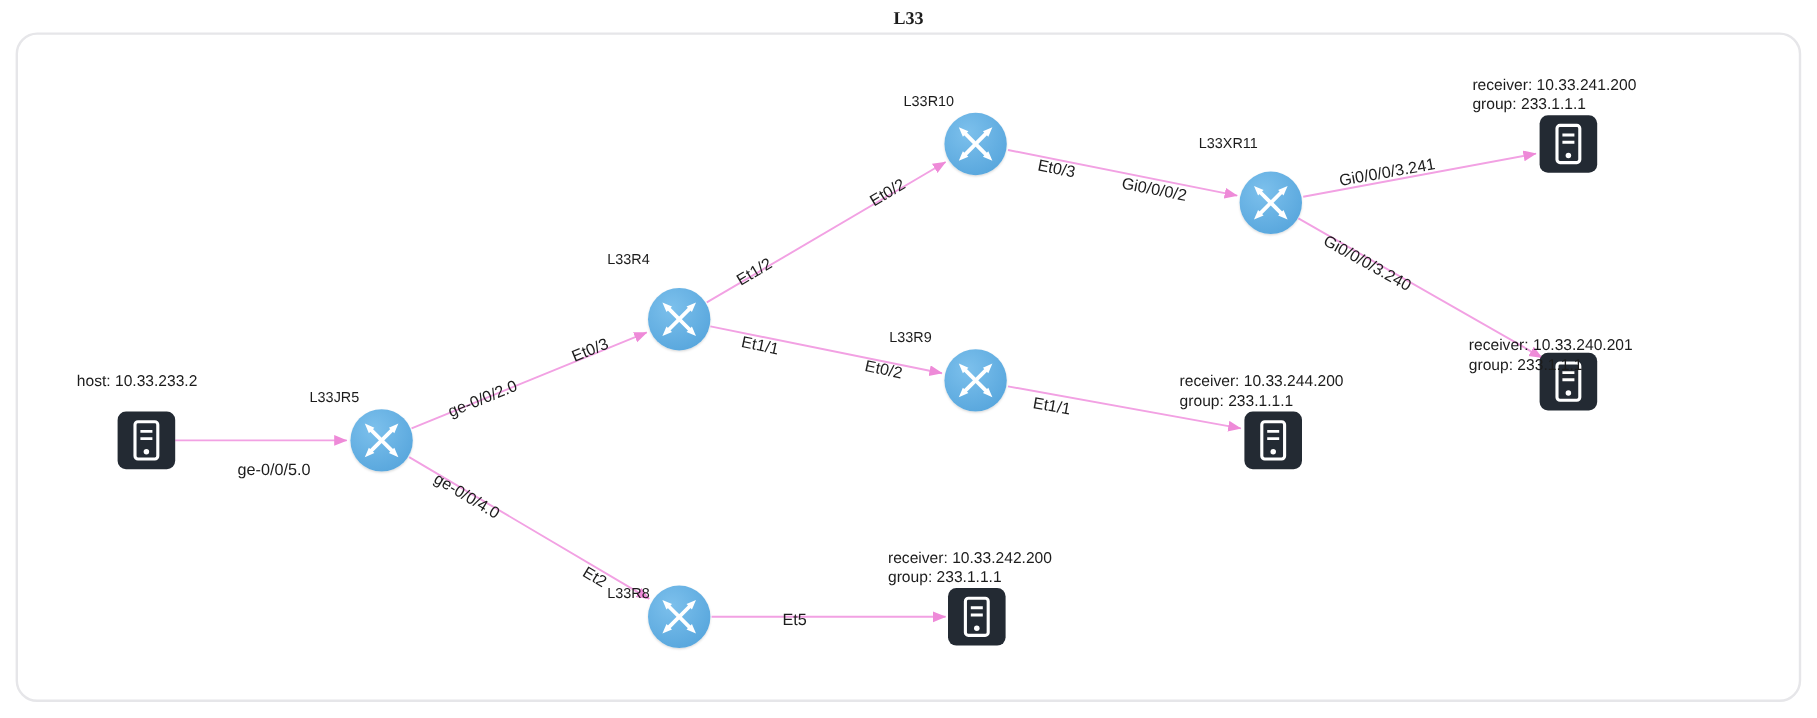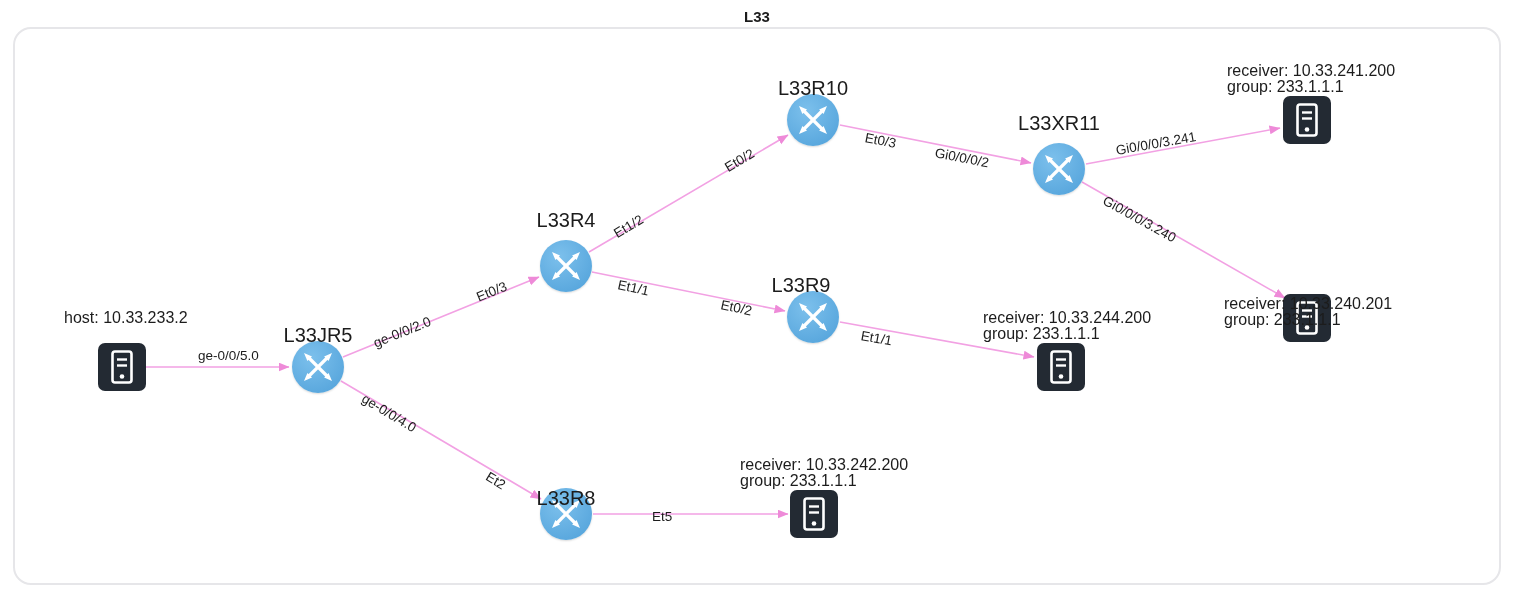--- a/index.html
+++ b/index.html
@@ -6,39 +6,39 @@
   .canvas{
     position:relative;width:1514px;height:598px;background:#fff;overflow:hidden;
     font-family:"Liberation Sans",sans-serif;color:var(--text,#1c1c1c);
   }
   .frame{
     position:absolute;left:13px;top:27px;right:13px;bottom:13px;
     border:2px solid var(--border,#e6e6e9);border-radius:18px;
   }
   .title{
     position:absolute;top:8px;left:0;right:0;margin:0 auto;width:fit-content;
-    background:#fff;padding:0 12px;font-size:15px;font-weight:bold;z-index:3;
+    background:#fff;padding:0 12px;font-size:15px;font-weight:bold;z-index:3;font-family:Liberation Serif, serif;
   }
   .edges{position:absolute;left:0;top:0;z-index:1;}
   .edges line{stroke:var(--edge,#f2a1e3);stroke-width:1.6;}
   .edges .ah{fill:var(--arrowhead,#ee8ad8);}
   .node{position:absolute;z-index:2;}
   .node .glyph{display:block;}
   .router{
     width:52px;height:52px;border-radius:50%;
     background:radial-gradient(circle at 38% 32%, var(--router-fill-light,#7cc0ec), var(--router-fill,#4fa0d9));
     box-shadow:0 1px 2px rgba(0,0,0,.15);
   }
   .router .glyph{width:52px;height:52px;}
   .server{
     width:48px;height:48px;border-radius:7px;background:var(--server-fill,#232a33);
   }
   .server .glyph{width:48px;height:48px;}
-  .nlabel{position:absolute;z-index:2;font-size:20px;text-align:center;white-space:nowrap;}
-  .rlabel{position:absolute;z-index:2;font-size:16px;line-height:15.5px;white-space:nowrap;}
+  .nlabel{position:absolute;z-index:2;font-size:12px;text-align:left;white-space:nowrap;}
+  .rlabel{position:absolute;z-index:2;font-size:13px;line-height:15.5px;white-space:nowrap;}
   .elabel{position:absolute;z-index:2;font-size:13.5px;white-space:nowrap;transform-origin:0 50%;}
 </style>
 </head>
 <body>
 
 <svg width="0" height="0" style="position:absolute" aria-hidden="true">
   <defs>
     <g id="router-glyph" stroke="#fff" fill="#fff">
       <line x1="17" y1="35" x2="35" y2="17" stroke-width="3.2"></line>
       <line x1="17" y1="17" x2="35" y2="35" stroke-width="3.2"></line>
@@ -141,34 +141,34 @@
   <div class="nlabel" style="left:753px;top:77px;width:120px">L33R10</div>
   <div class="nlabel" style="left:999px;top:112px;width:120px">L33XR11</div>
   <div class="nlabel" style="left:741px;top:274px;width:120px">L33R9</div>
   <div class="nlabel" style="left:506px;top:487px;width:120px">L33R8</div>
 
   <div class="rlabel" style="left:64px;top:310px">host: 10.33.233.2</div>
   <div class="rlabel" style="left:1227px;top:63px">
     <div>receiver: 10.33.241.200</div>
     <div>group: 233.1.1.1</div>
   </div>
-  <div class="rlabel" style="left:1224px;top:296px">
+  <div class="rlabel" style="left:1224px;top:280px">
     <div>receiver: 10.33.240.201</div>
     <div>group: 233.1.1.1</div>
   </div>
   <div class="rlabel" style="left:983px;top:310px">
     <div>receiver: 10.33.244.200</div>
     <div>group: 233.1.1.1</div>
   </div>
   <div class="rlabel" style="left:740px;top:457px">
     <div>receiver: 10.33.242.200</div>
     <div>group: 233.1.1.1</div>
   </div>
 
-  <div class="elabel" style="left:198px;top:348px">ge-0/0/5.0</div>
+  <div class="elabel" style="left:198px;top:384px">ge-0/0/5.0</div>
   <div class="elabel" style="left:374px;top:336px;transform:rotate(-22deg)">ge-0/0/2.0</div>
   <div class="elabel" style="left:477px;top:290px;transform:rotate(-22deg)">Et0/3</div>
   <div class="elabel" style="left:615px;top:227px;transform:rotate(-31deg)">Et1/2</div>
   <div class="elabel" style="left:726px;top:161px;transform:rotate(-31deg)">Et0/2</div>
   <div class="elabel" style="left:865px;top:130px;transform:rotate(11deg)">Et0/3</div>
   <div class="elabel" style="left:935px;top:145px;transform:rotate(11deg)">Gi0/0/0/2</div>
   <div class="elabel" style="left:1116px;top:143px;transform:rotate(-10deg)">Gi0/0/0/3.241</div>
   <div class="elabel" style="left:1104px;top:192px;transform:rotate(29deg)">Gi0/0/0/3.240</div>
   <div class="elabel" style="left:618px;top:277px;transform:rotate(12deg)">Et1/1</div>
   <div class="elabel" style="left:721px;top:297px;transform:rotate(12deg)">Et0/2</div>

